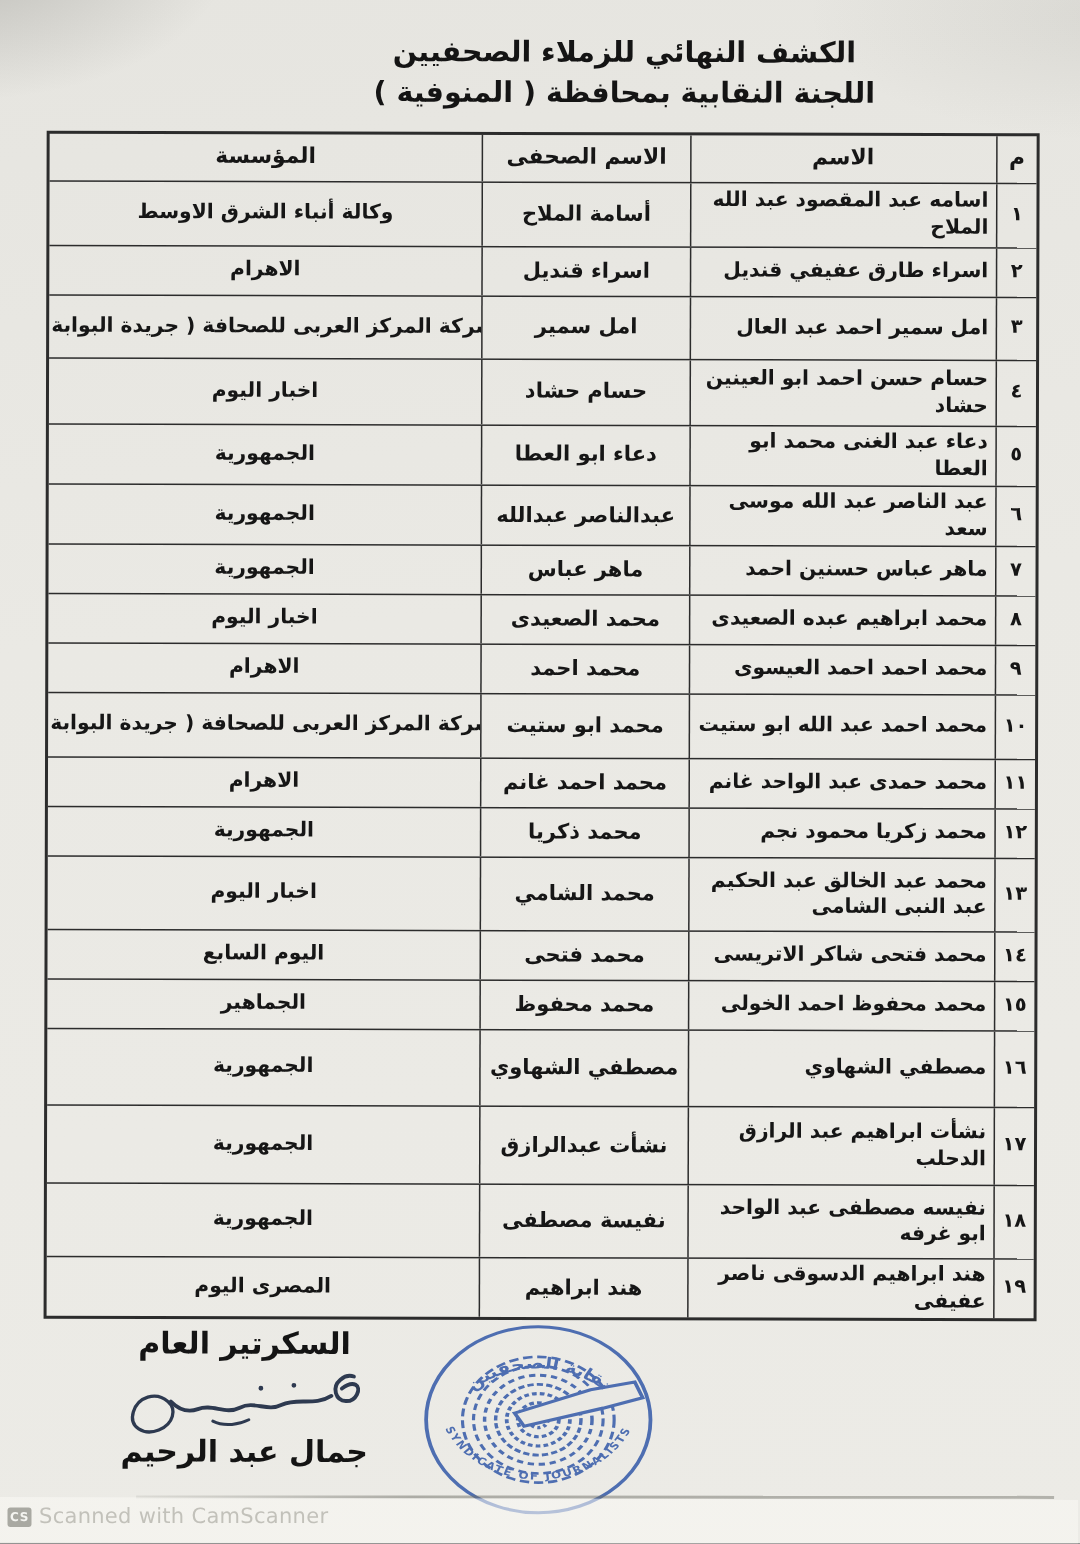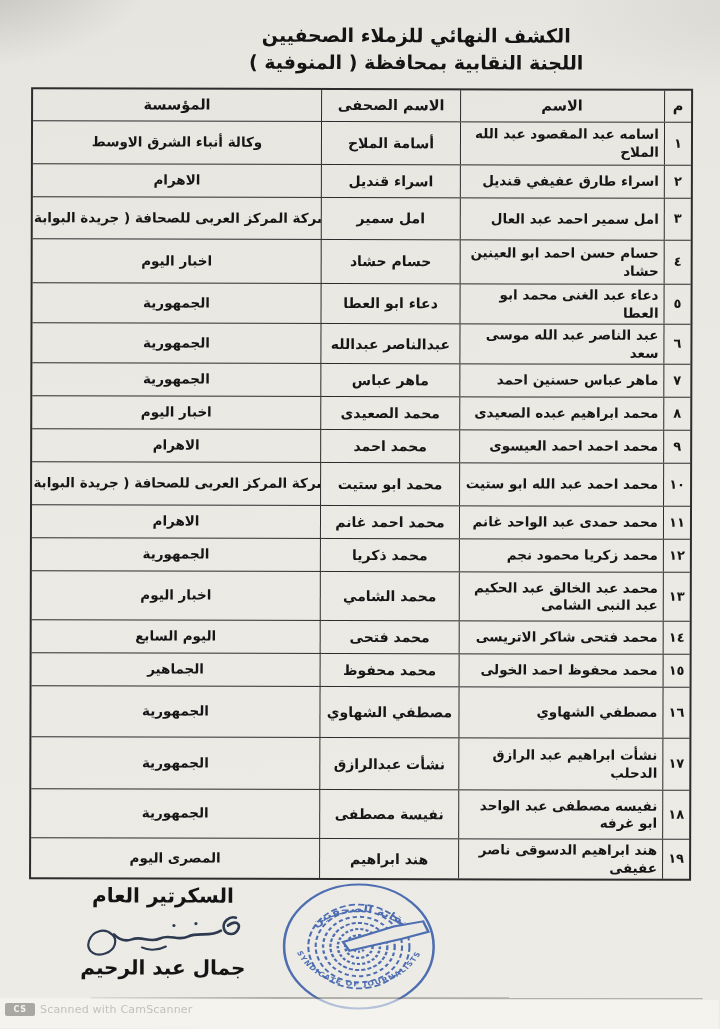--- a/index.html
+++ b/index.html
@@ -93,25 +93,25 @@
   }
   .below-edge{
     position:absolute;left:0;top:999px;width:720px;height:30px;
     background:linear-gradient(180deg,rgba(250,249,245,.55),rgba(246,245,240,.75));
   }
 
   .watermark{
     position:absolute;left:5px;top:1003px;display:flex;align-items:center;gap:5px;z-index:6;
   }
   .wm-badge{
-    width:30px;height:13px;background:#a9a9a2;color:#f4f4f0;
+    width:16px;height:13px;background:#a9a9a2;color:#f4f4f0;
     font-size:8px;font-weight:bold;display:flex;align-items:center;justify-content:center;
     border-radius:2px;letter-spacing:.5px;
   }
-  .wm-text{font-size:11px;color:#c2c1ba;letter-spacing:.2px;}
+  .wm-text{font-size:14px;color:#c2c1ba;letter-spacing:.2px;}
 </style>
 </head>
 <body>
 
 <div class="paper">
   <div class="scan">
 
     <div class="title-block">
       <div>الكشف النهائي للزملاء الصحفيين</div>
       <div>اللجنة النقابية بمحافظة ( المنوفية )</div>

